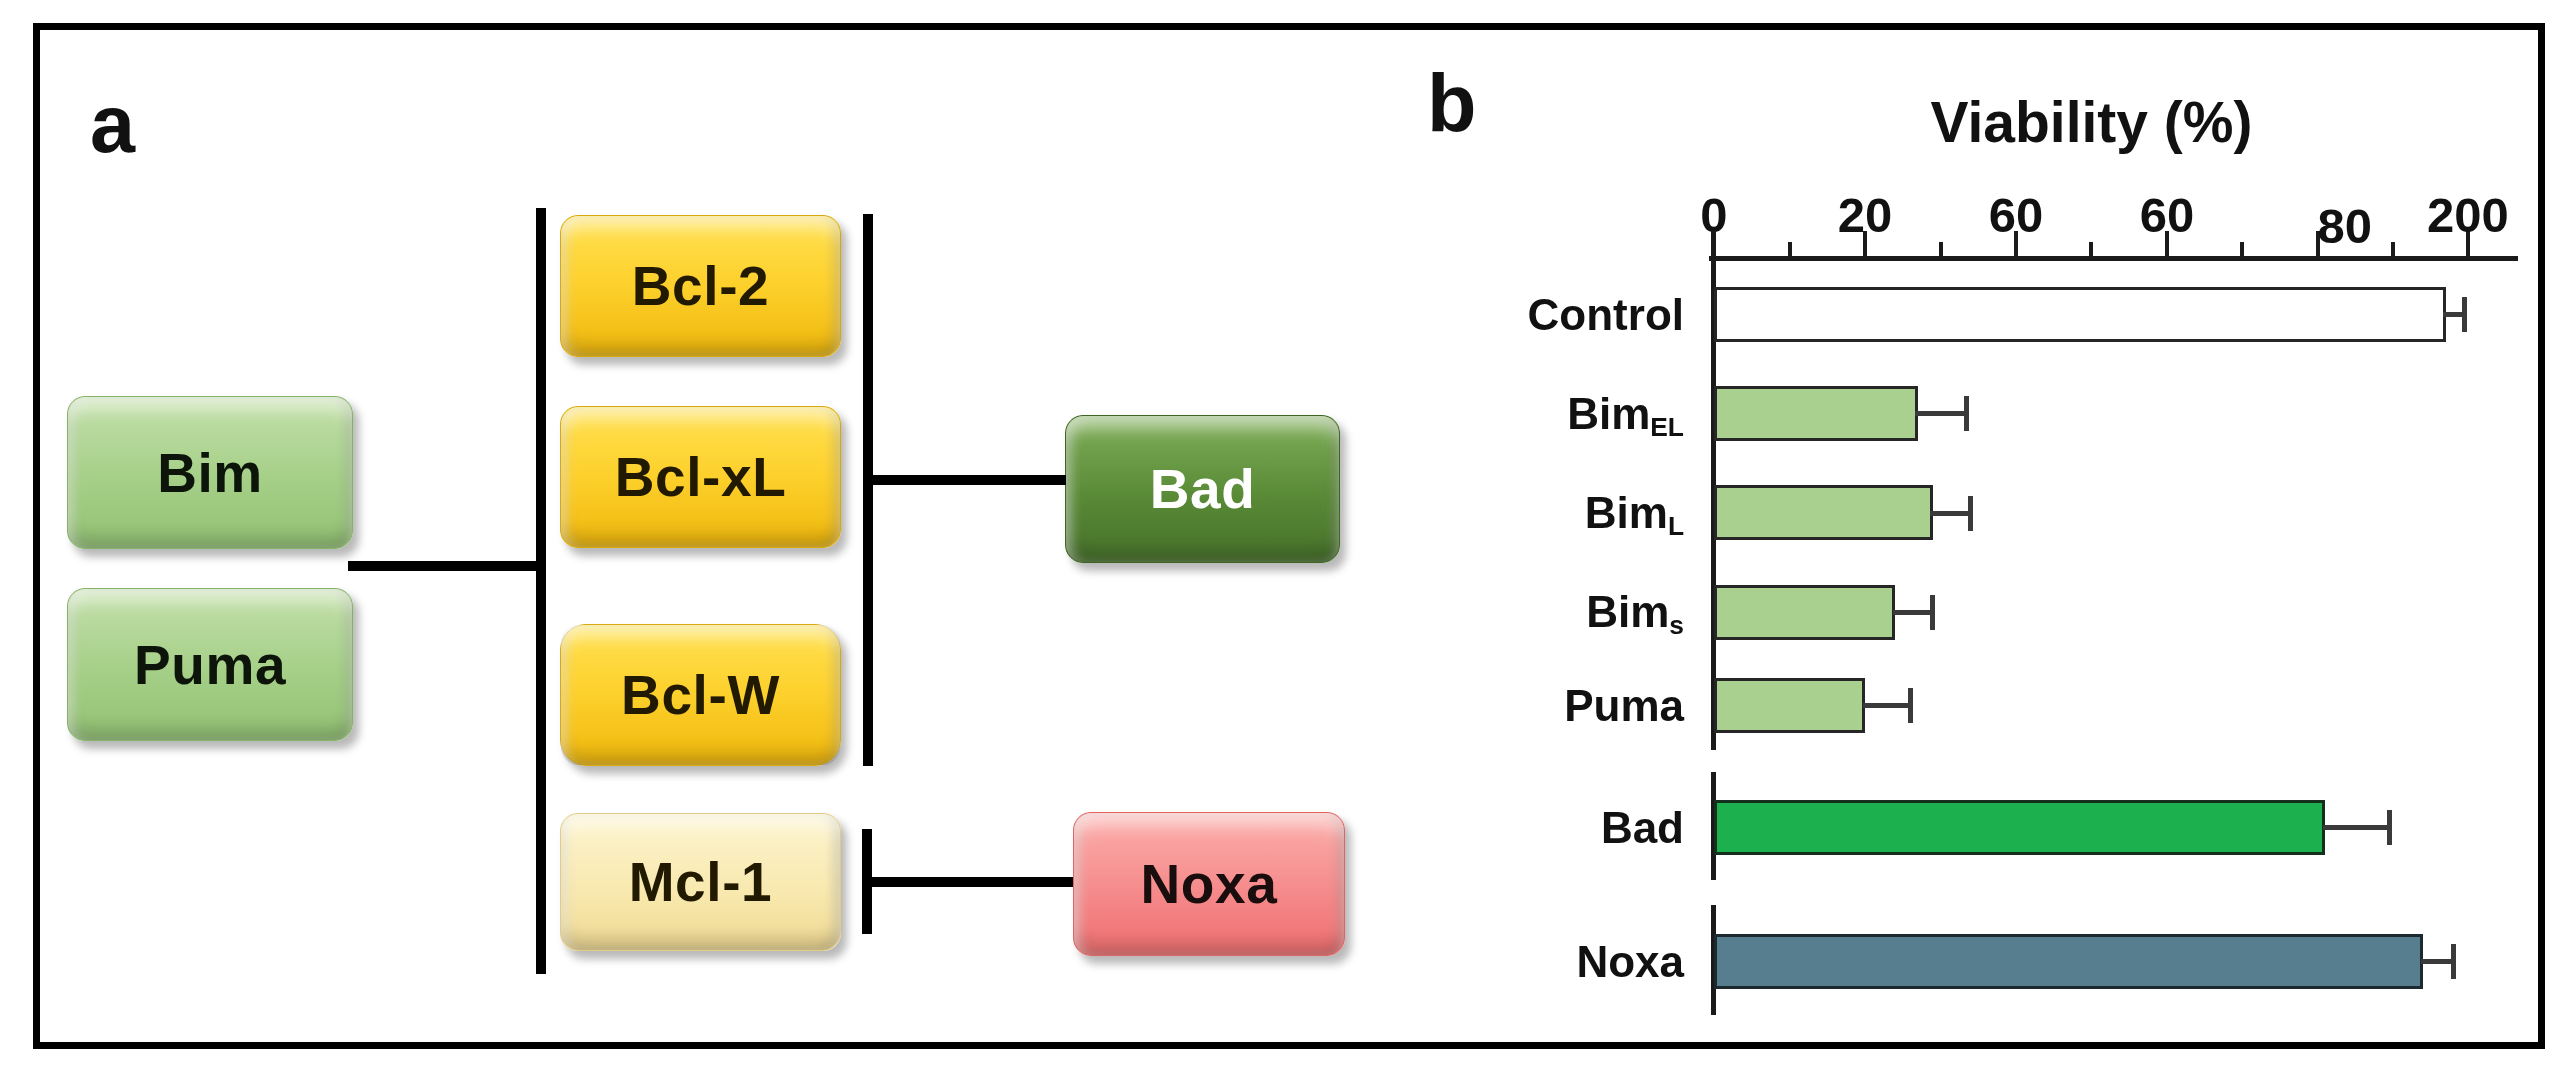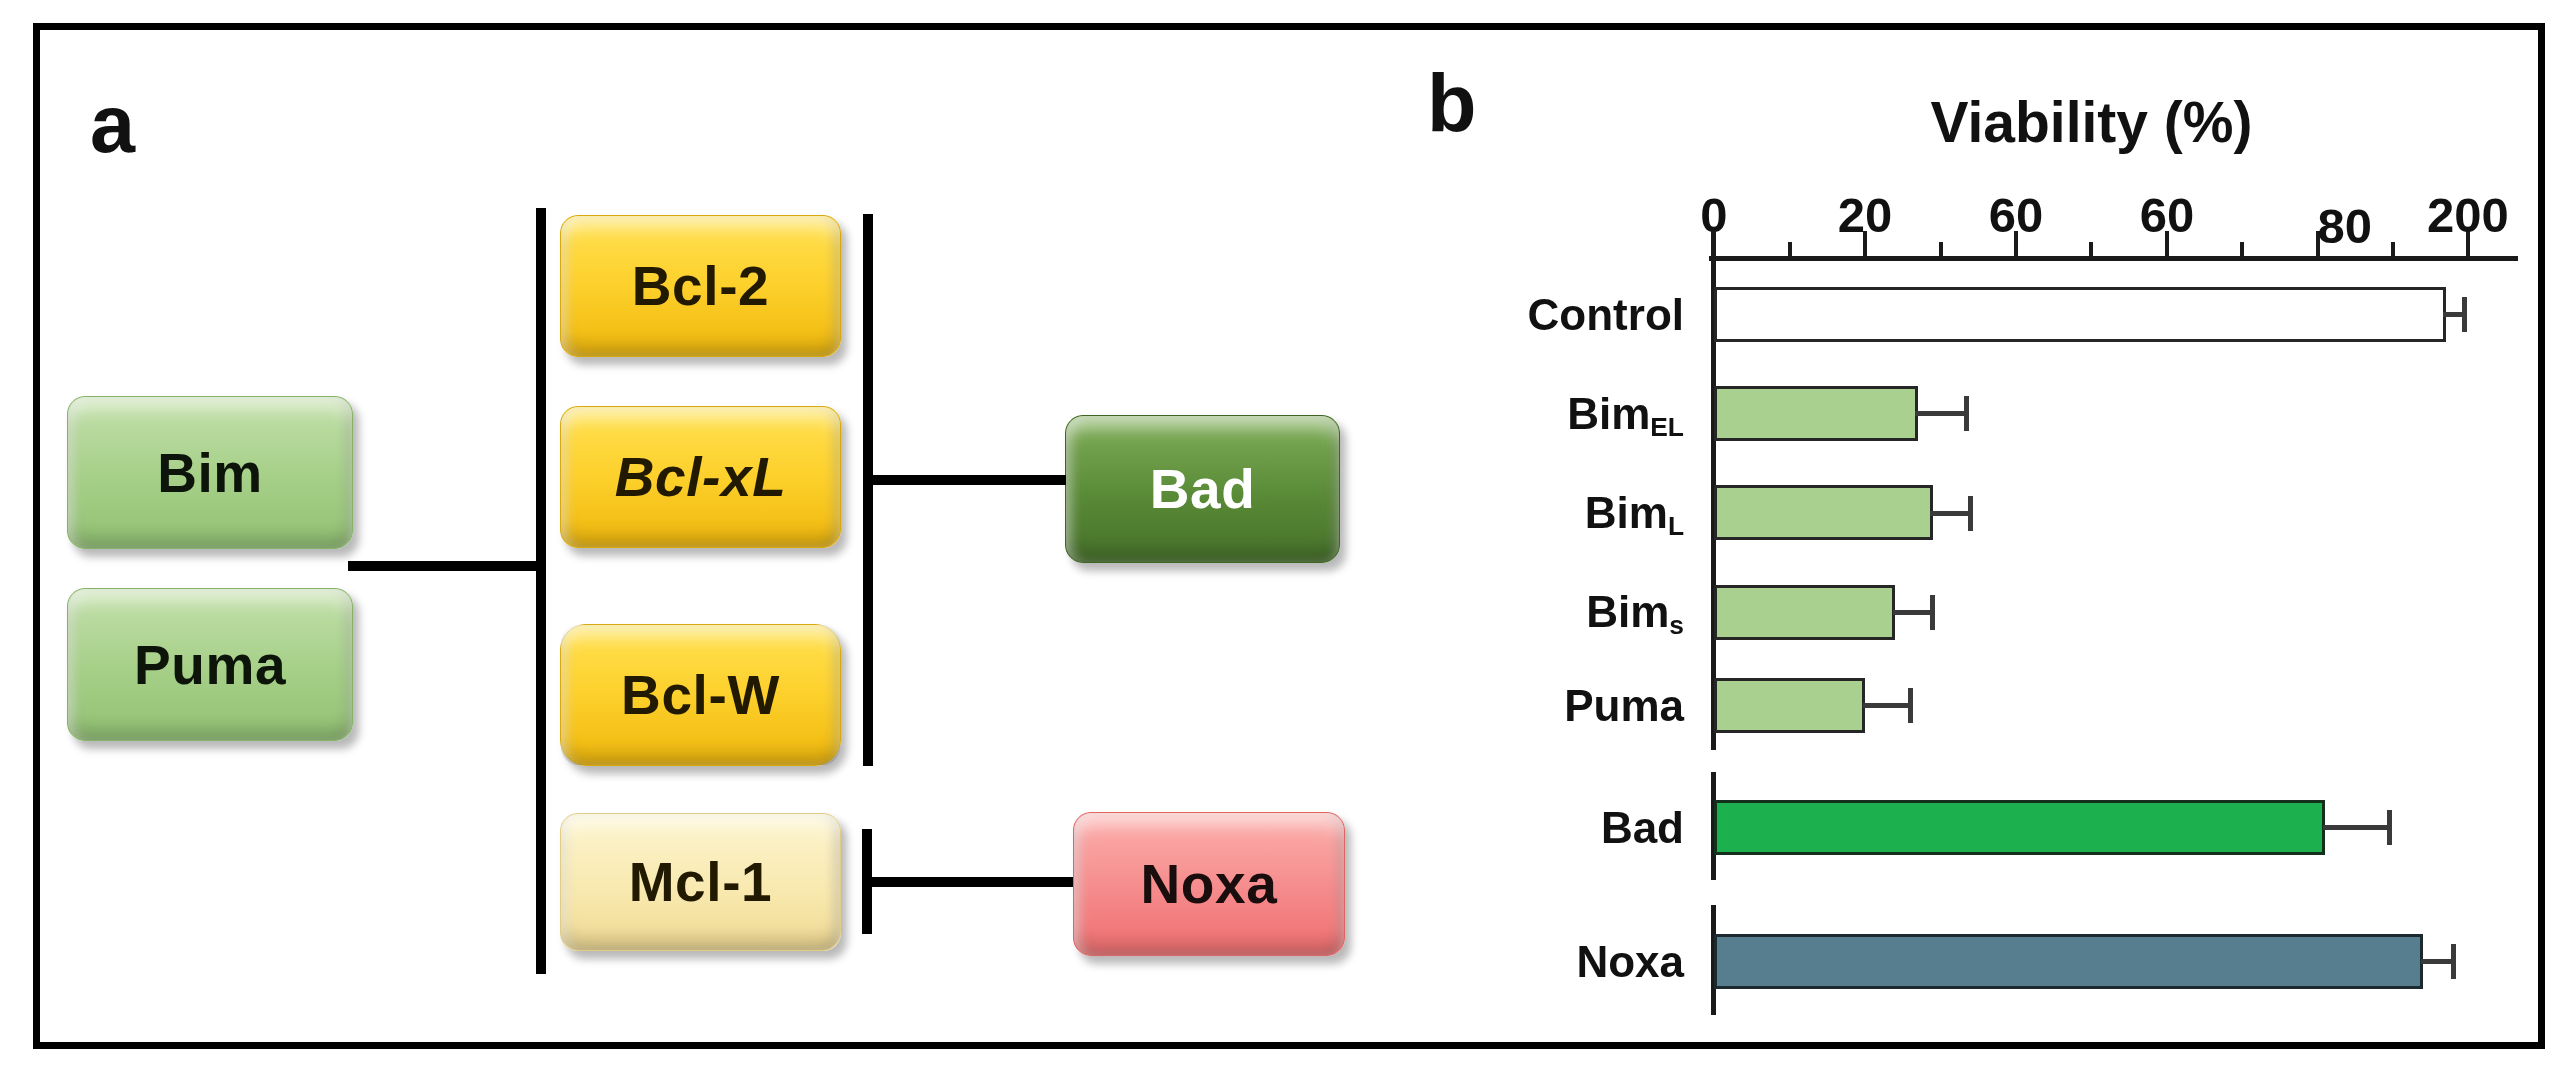--- a/index.html
+++ b/index.html
@@ -34,21 +34,21 @@
   }
   .dbox span.lbl{position:relative;z-index:2;}
   .green-box {background:linear-gradient(180deg,#c3e0ab 0%,#a5cf87 55%,#92c173 100%);border:1.8px solid #84b266;color:#0d140a;}
   .gold-box  {background:linear-gradient(180deg,#ffe152 0%,#fdd02b 50%,#eeb70d 100%);border:1.8px solid #d8a90c;color:#221a00;}
   .cream-box {background:linear-gradient(180deg,#fdf5d0 0%,#f8e8ad 60%,#efd993 100%);border:1.8px solid #e0cc85;color:#221a00;}
   .dkgreen-box{background:linear-gradient(180deg,#7fae58 0%,#598a36 55%,#46702a 100%);border:1.8px solid #3f6525;color:#ffffff;}
   .salmon-box{background:linear-gradient(180deg,#fbb0ad 0%,#f58788 60%,#ee6f70 100%);border:1.8px solid #df6465;color:#1a0d0d;}
   #box-bim  {left:67px; top:396px; width:286px;height:153px;}
   #box-puma {left:67px; top:588px; width:286px;height:153px;}
   #box-bcl2 {left:560px; top:215px; width:281px;height:142px;}
-  #box-bclxl{left:560px; top:406px; width:281px;height:142px;font-style:italic;}
+  #box-bclxl{left:560px; top:406px; width:281px;height:142px;}
   #box-bclw {left:560px; top:624px;width:281px;height:142px;border-radius:26px;}
   #box-mcl1 {left:560px; top:813px;width:281px;height:138px;}
   #box-bad  {left:1065px;top:415px; width:275px;height:148px;}
   #box-noxa {left:1073px;top:812px;width:272px;height:144px;}
   
   .conn{background:#000;}
   #connector-bh3{left:348px;top:561px;width:193px;height:10.2px;}
   #bracket-left{left:536px;top:208px;width:9.6px;height:766px;}
   #bracket-right{left:863px;top:214px;width:9.6px;height:552px;}
   #connector-bad{left:871px;top:475px;width:195px;height:10.2px;}

